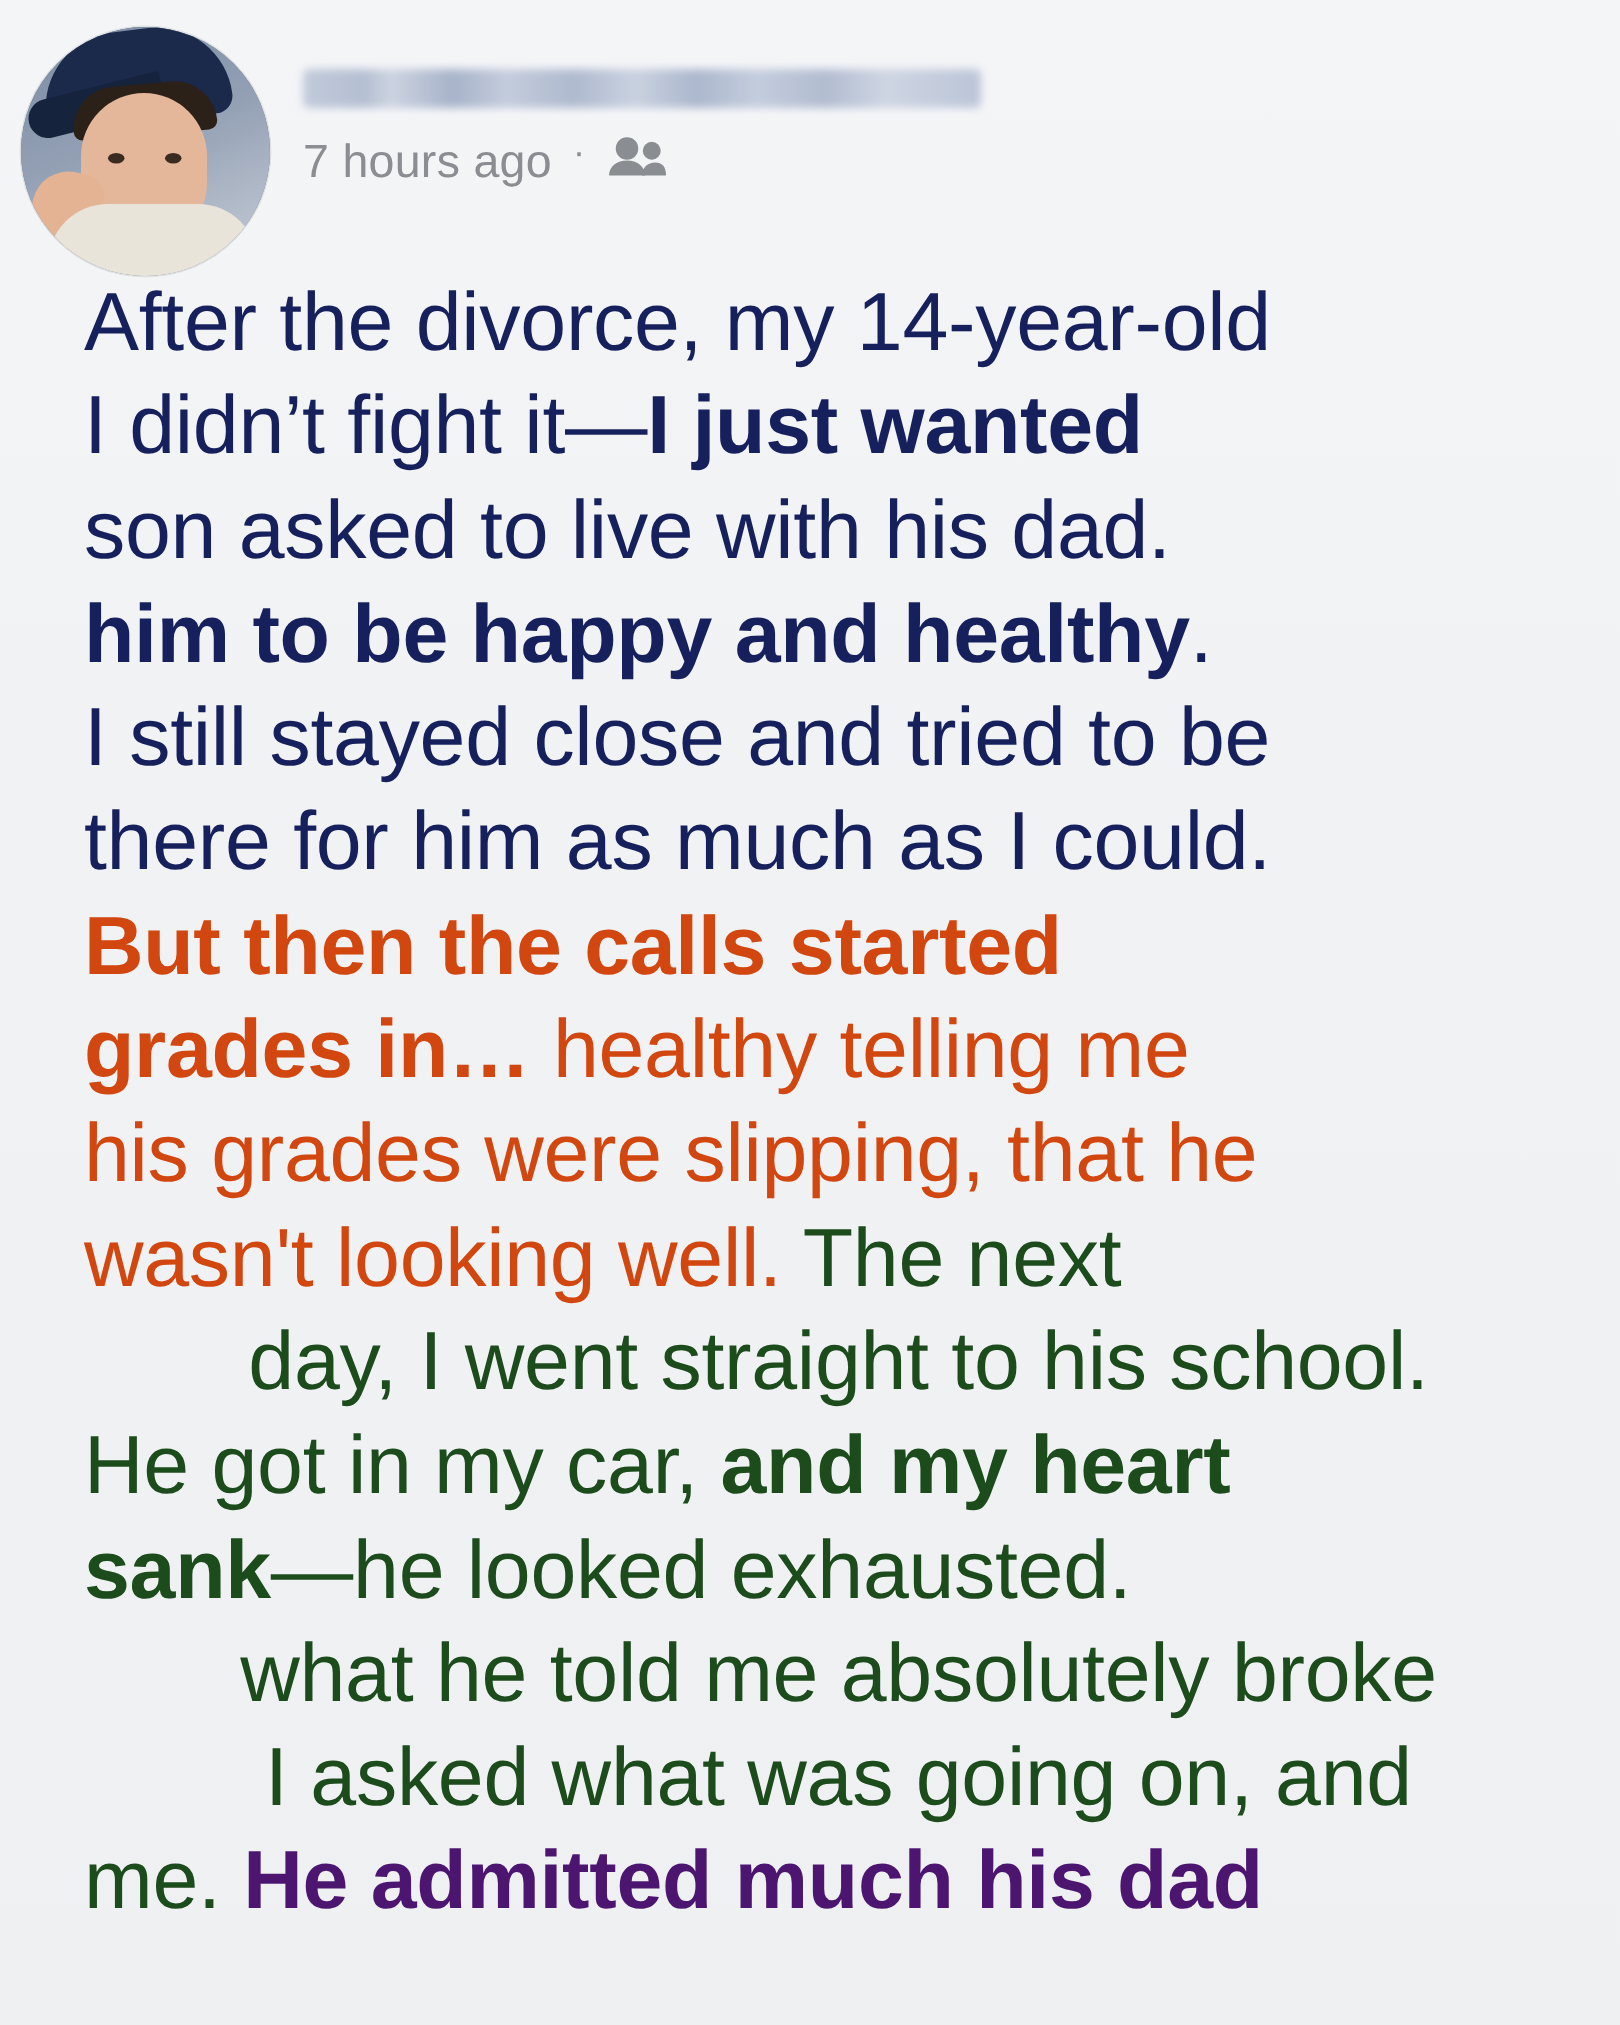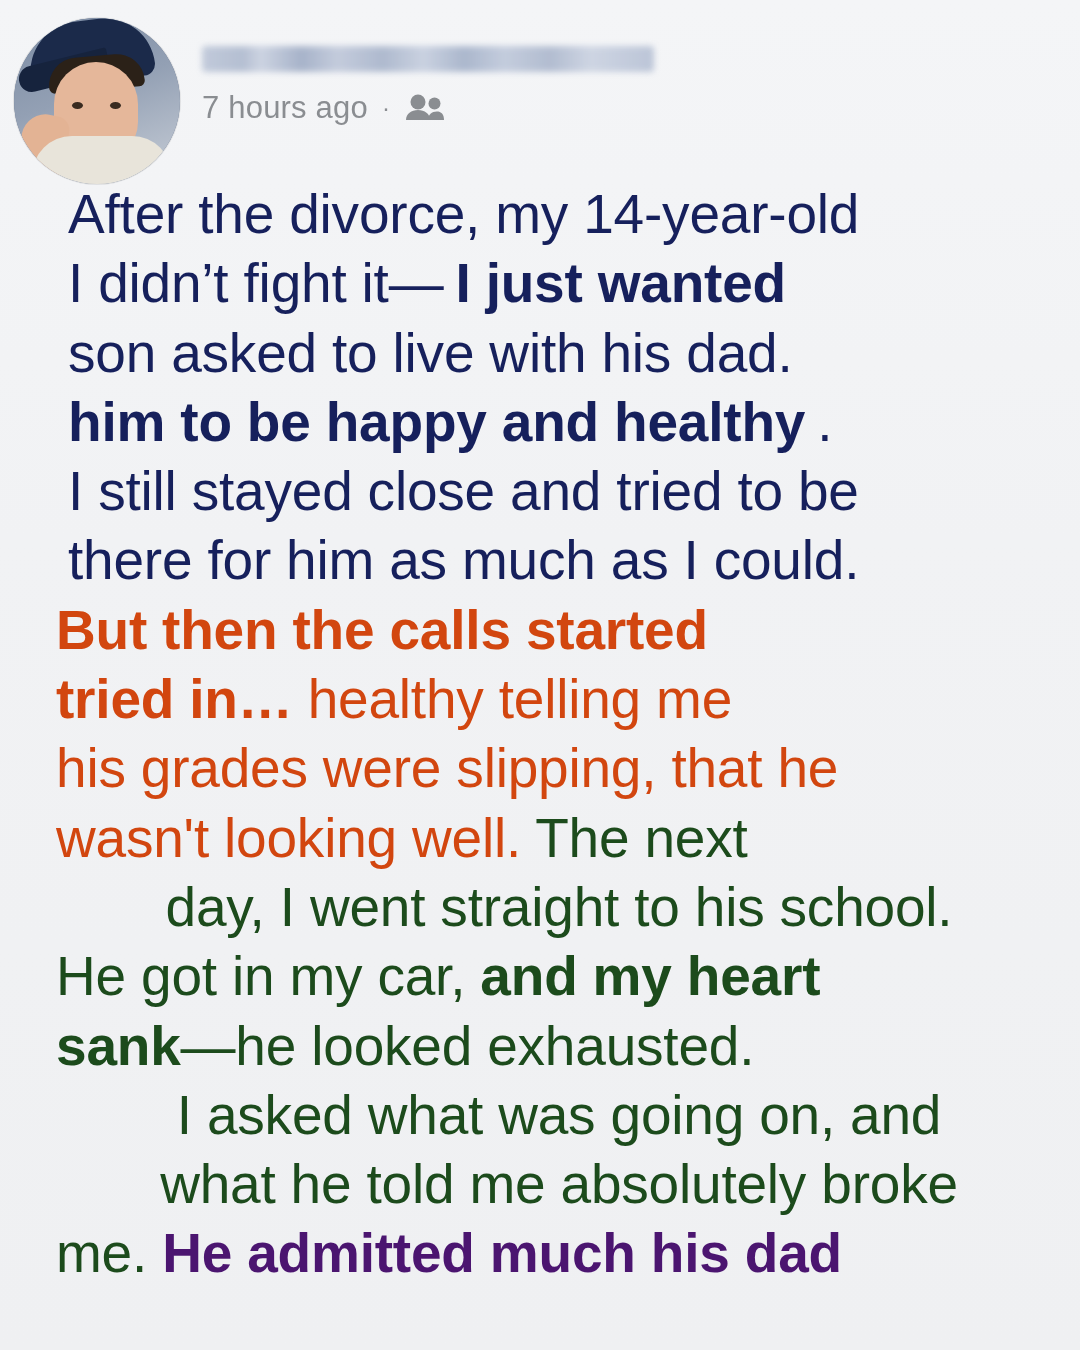--- a/index.html
+++ b/index.html
@@ -137,21 +137,21 @@
     background: linear-gradient(90deg,
       #b9c3d6 0%, #aab6cc 9%, #c6cede 13%, #9aa8c2 22%,
       #bcc5d8 30%, #a3b0c8 40%, #c3ccdd 49%, #9fadc6 58%,
       #bcc6d9 67%, #a7b3ca 77%, #c8d0e0 86%, #b2bdd2 100%);
     filter: blur(3px);
     opacity: 0.85;
   }
 
   .meta-row {
     display: flex;
-    align-items: center;
+    align-items: flex-start;
     margin-top: 18px;
     color: #8a8d91;
     font-size: 31px;
   }
   .timestamp {
     letter-spacing: 0.2px;
   }
   .meta-dot {
     margin: 0 14px;
     font-size: 24px;
@@ -163,21 +163,21 @@
   
   .post-body {
     padding: 0 18px 0 56px;
     font-size: 55px;
     line-height: 1.26;
     letter-spacing: -0.2px;
     color: #16205c;
     word-wrap: break-word;
   }
   .post-body .line { display: block; }
-  .seg-navy   { color: #16205c; margin-left: 12px; }
+  .seg-navy   { color: #16205c; }
   .seg-orange { color: #d2460f; }
   .seg-green  { color: #1c4b1c; text-align: center; }
   .seg-purple { color: #4b1570; }
   .b { font-weight: bold; }
 </style>
 </head>
 <body>
 
 <div class="post">
 
@@ -220,33 +220,33 @@
       <span class="seg-navy">I didn’t fight it—</span><span class="seg-navy b">I just wanted</span>
     </span>
     <span class="line seg-navy">son asked to live with his dad.</span>
     <span class="line">
       <span class="seg-navy b">him to be happy and healthy</span><span class="seg-navy">.</span>
     </span>
     <span class="line seg-navy">I still stayed close and tried to be</span>
     <span class="line seg-navy">there for him as much as I could.</span>
     <span class="line seg-orange b">But then the calls started</span>
     <span class="line">
-      <span class="seg-orange b">tried in…</span><span class="seg-orange"> healthy telling me</span>
+      <span class="seg-orange b">grades in…</span><span class="seg-orange"> healthy telling me</span>
     </span>
     <span class="line seg-orange">his grades were slipping, that he</span>
     <span class="line">
       <span class="seg-orange">wasn't looking well.</span><span class="seg-green"> The next</span>
     </span>
     <span class="line seg-green">day, I went straight to his school.</span>
     <span class="line">
       <span class="seg-green">He got in my car, </span><span class="seg-green b">and my heart</span>
     </span>
     <span class="line">
       <span class="seg-green b">sank</span><span class="seg-green">—he looked exhausted.</span>
     </span>
+    <span class="line seg-green">what he told me absolutely broke</span>
     <span class="line seg-green">I asked what was going on, and</span>
-    <span class="line seg-green">what he told me absolutely broke</span>
     <span class="line">
       <span class="seg-green">me. </span><span class="seg-purple b">He admitted much his dad</span>
     </span>
   </div>
 
 </div>
 
 </body></html>

